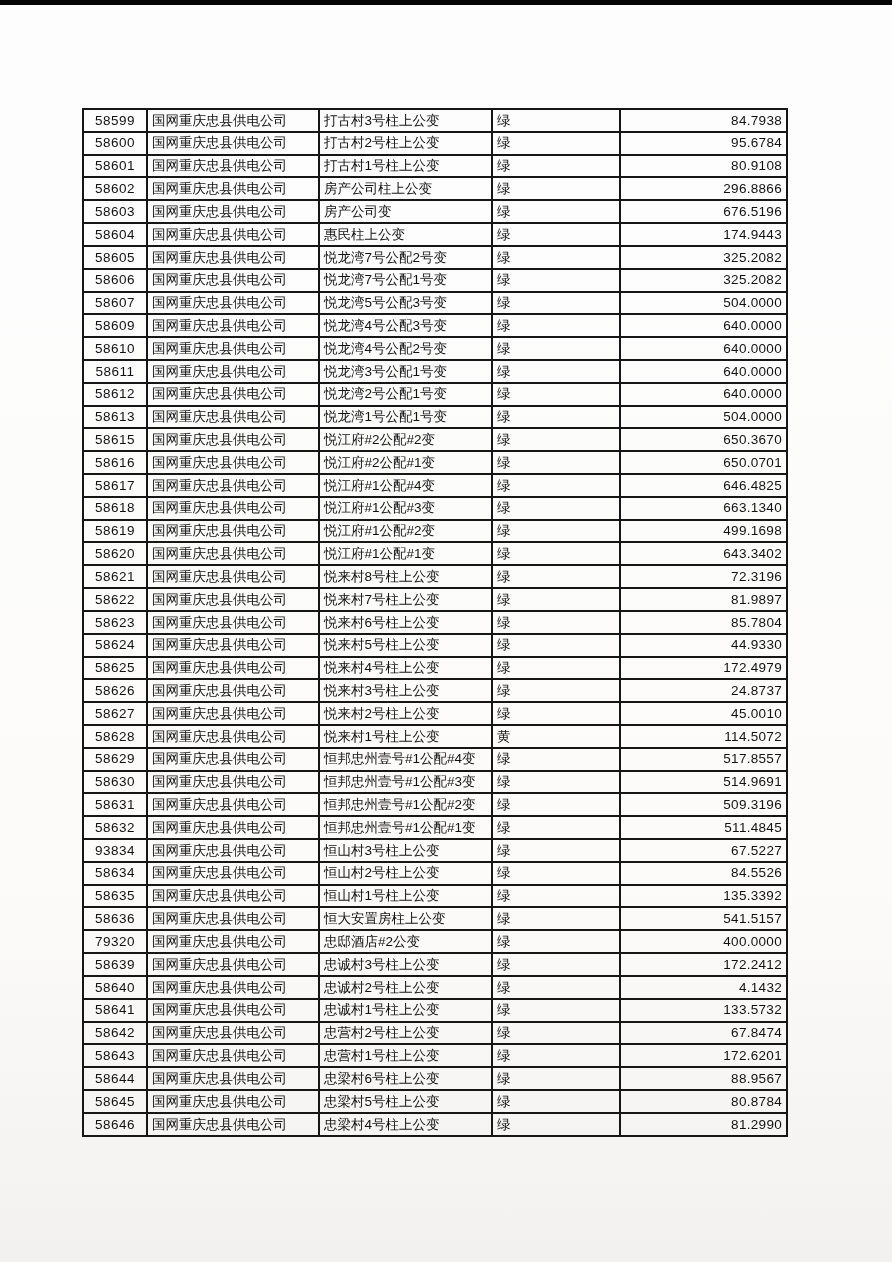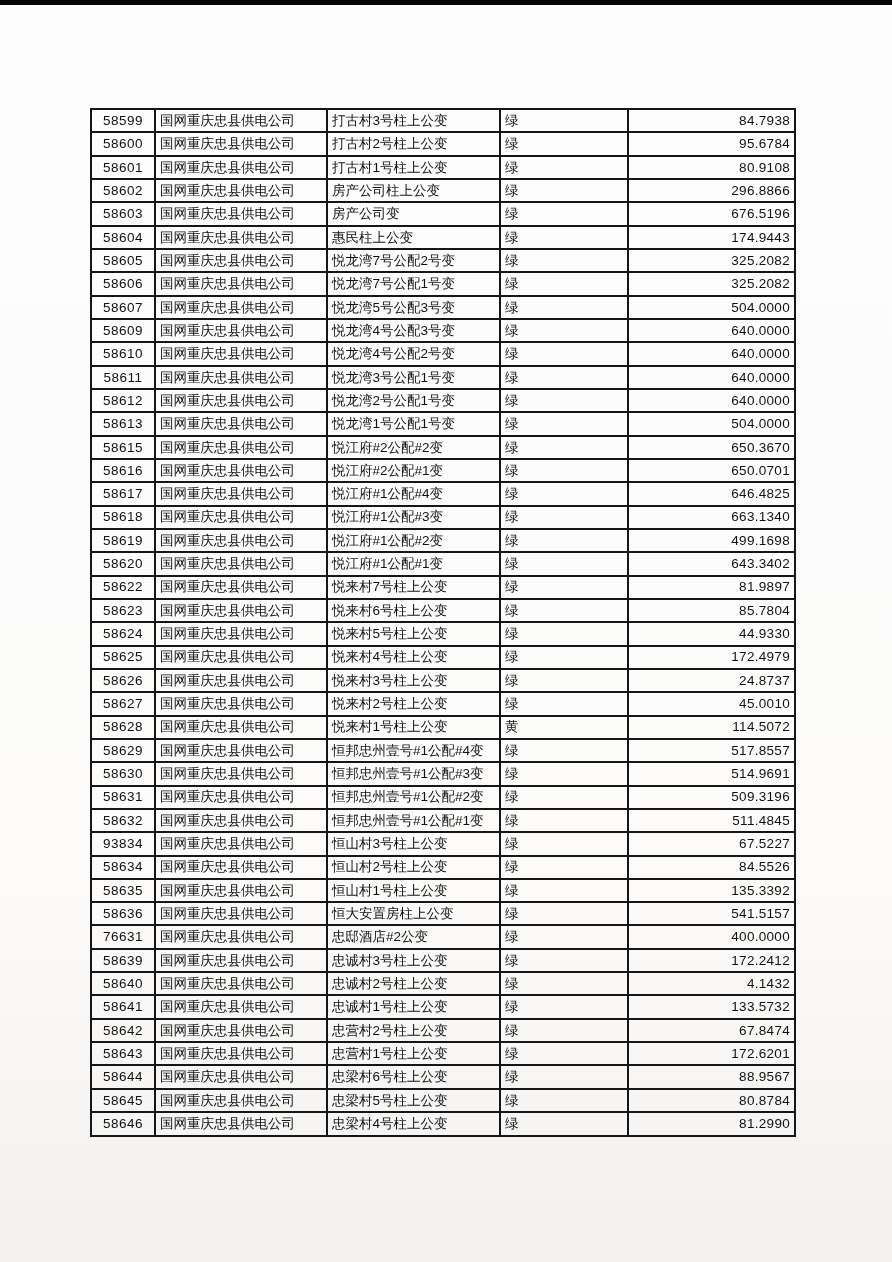--- a/index.html
+++ b/index.html
@@ -16,21 +16,21 @@
   }
   .top-scan-bar {
     position: absolute;
     top: 0; left: 0;
     width: 892px;
     height: 5px;
     background: #060606;
   }
   .sheet {
     position: absolute;
-    left: 90px;
+    left: 82px;
     top: 108px;
     width: 591px;
   }
   table.data-grid {
     border-collapse: collapse;
     table-layout: fixed;
     width: 704px;
     height: 1029px;
   }
   table.data-grid td {
@@ -197,20 +197,27 @@
           <td class="cell-value">499.1698</td>
         </tr>
         <tr>
           <td class="cell-id">58620</td>
           <td class="cell-company">国网重庆忠县供电公司</td>
           <td class="cell-name">悦江府#1公配#1变</td>
           <td class="cell-status">绿</td>
           <td class="cell-value">643.3402</td>
         </tr>
         <tr>
+          <td class="cell-id">58621</td>
+          <td class="cell-company">国网重庆忠县供电公司</td>
+          <td class="cell-name">悦来村8号柱上公变</td>
+          <td class="cell-status">绿</td>
+          <td class="cell-value">72.3196</td>
+        </tr>
+        <tr>
           <td class="cell-id">58622</td>
           <td class="cell-company">国网重庆忠县供电公司</td>
           <td class="cell-name">悦来村7号柱上公变</td>
           <td class="cell-status">绿</td>
           <td class="cell-value">81.9897</td>
         </tr>
         <tr>
           <td class="cell-id">58623</td>
           <td class="cell-company">国网重庆忠县供电公司</td>
           <td class="cell-name">悦来村6号柱上公变</td>
@@ -302,21 +309,21 @@
           <td class="cell-value">135.3392</td>
         </tr>
         <tr>
           <td class="cell-id">58636</td>
           <td class="cell-company">国网重庆忠县供电公司</td>
           <td class="cell-name">恒大安置房柱上公变</td>
           <td class="cell-status">绿</td>
           <td class="cell-value">541.5157</td>
         </tr>
         <tr>
-          <td class="cell-id">76631</td>
+          <td class="cell-id">79320</td>
           <td class="cell-company">国网重庆忠县供电公司</td>
           <td class="cell-name">忠邸酒店#2公变</td>
           <td class="cell-status">绿</td>
           <td class="cell-value">400.0000</td>
         </tr>
         <tr>
           <td class="cell-id">58639</td>
           <td class="cell-company">国网重庆忠县供电公司</td>
           <td class="cell-name">忠诚村3号柱上公变</td>
           <td class="cell-status">绿</td>

